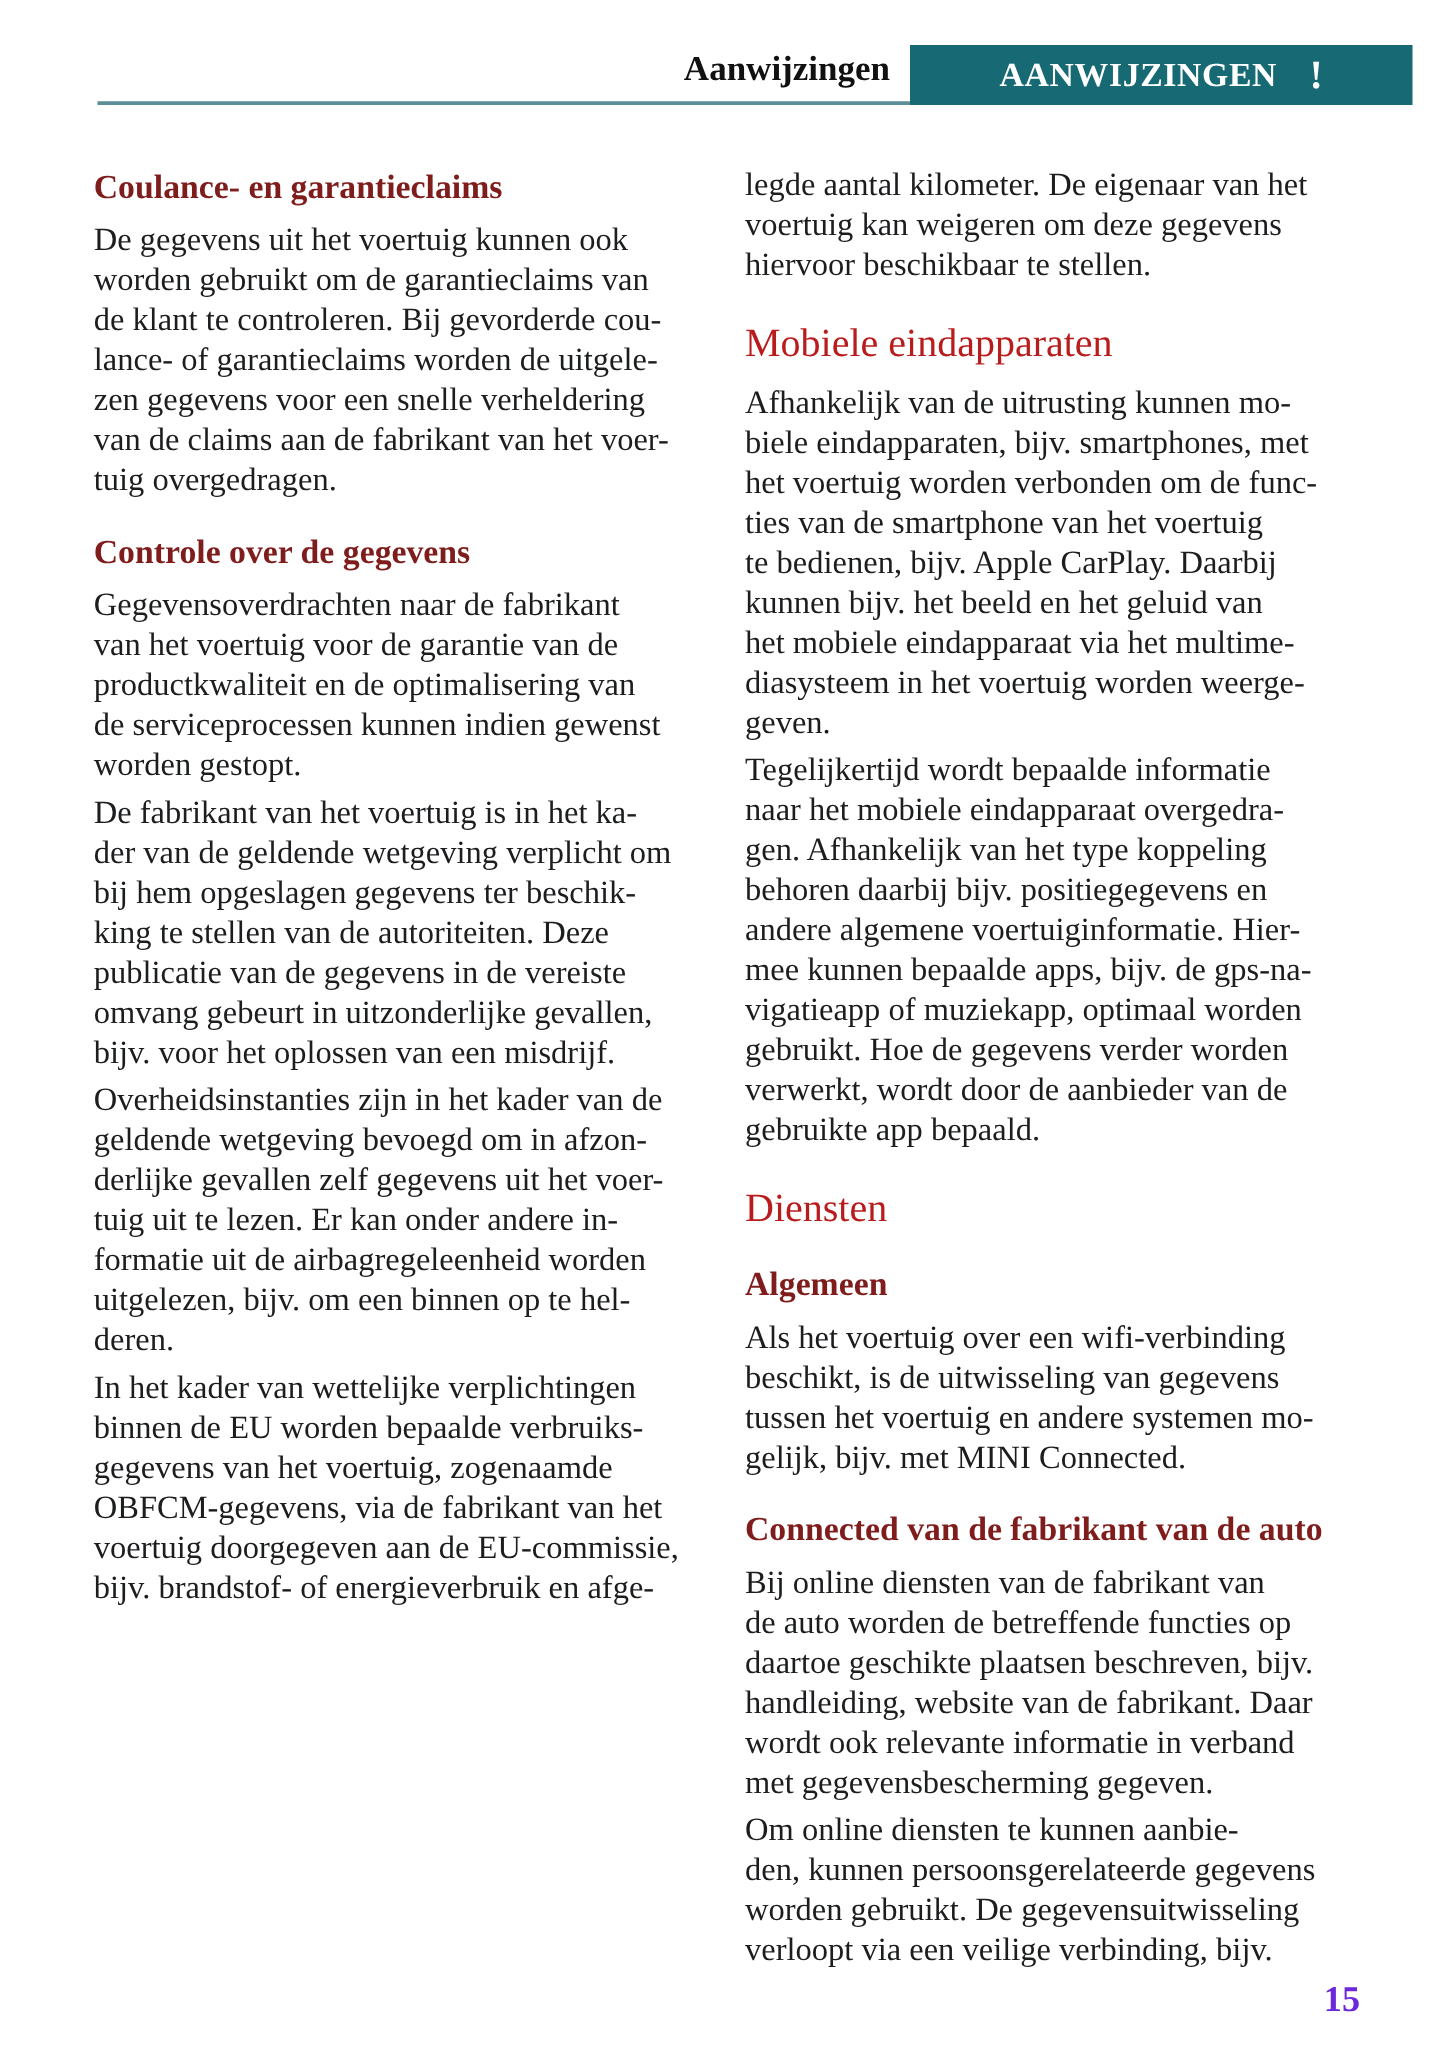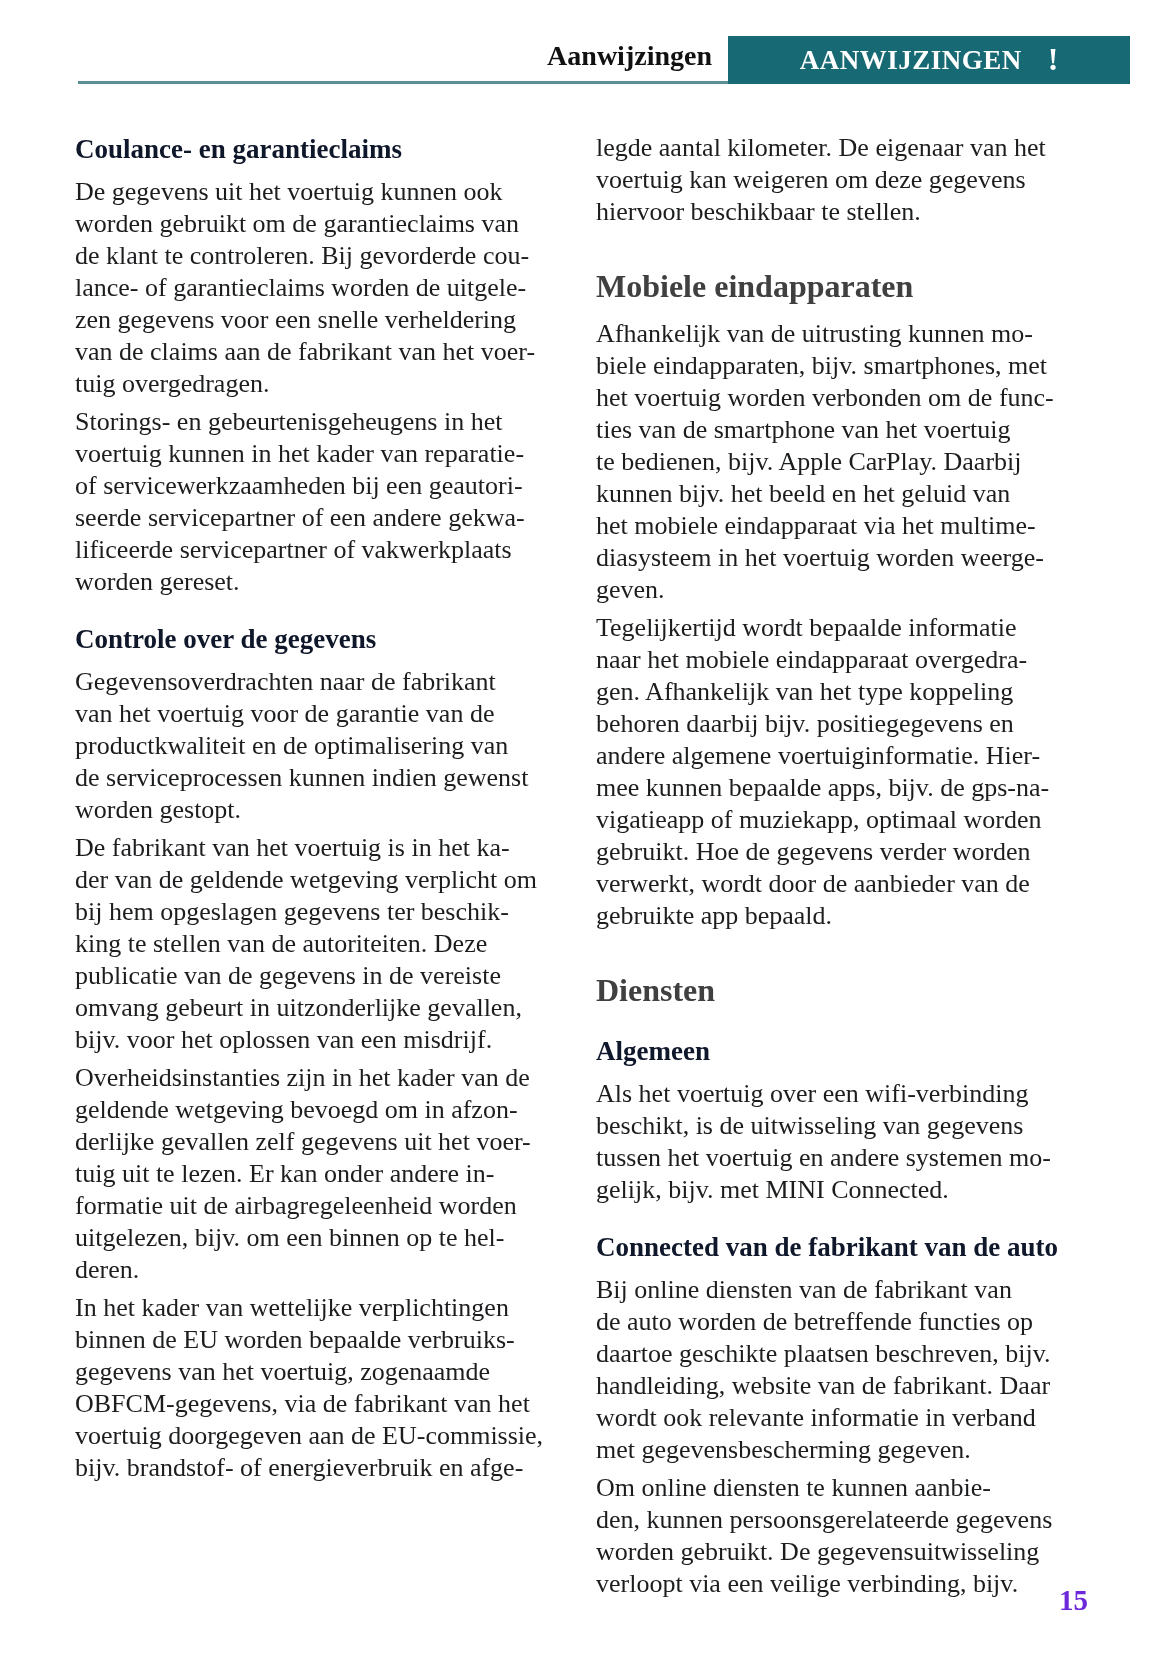--- a/index.html
+++ b/index.html
@@ -81,30 +81,30 @@
   .para {
     font-size: 26px;
     line-height: 32px;
     margin: 0 0 6px 0;
     white-space: pre-line;
     color: #1c1d1f;
   }
   .h1 {
     font-size: 32px;
     line-height: 40px;
-    font-weight: bold;
-    color: #404040;
-    margin: 38px 0 12px 0;
+    font-weight: normal;
+    color: #b91c1c;
+    margin: 26px 0 12px 0;
     white-space: pre-line;
   }
   .h2 {
     font-size: 27px;
     line-height: 34px;
     font-weight: bold;
-    color: #0f172a;
+    color: #7f1d1d;
     margin: 24px 0 10px 0;
     white-space: pre-line;
   }
   
   .page-number {
     position: absolute;
     top: 1586px;
     right: 77px;
     font-size: 29px;
     font-weight: bold;
@@ -127,26 +127,20 @@
 <div class="columns">
   <div class="column">
     <div class="h2">Coulance- en garantieclaims</div>
     <div class="para">De gegevens uit het voertuig kunnen ook
 worden gebruikt om de garantieclaims van
 de klant te controleren. Bij gevorderde cou-
 lance- of garantieclaims worden de uitgele-
 zen gegevens voor een snelle verheldering
 van de claims aan de fabrikant van het voer-
 tuig overgedragen.</div>
-    <div class="para">Storings- en gebeurtenisgeheugens in het
-voertuig kunnen in het kader van reparatie-
-of servicewerkzaamheden bij een geautori-
-seerde servicepartner of een andere gekwa-
-lificeerde servicepartner of vakwerkplaats
-worden gereset.</div>
     <div class="h2">Controle over de gegevens</div>
     <div class="para">Gegevensoverdrachten naar de fabrikant
 van het voertuig voor de garantie van de
 productkwaliteit en de optimalisering van
 de serviceprocessen kunnen indien gewenst
 worden gestopt.</div>
     <div class="para">De fabrikant van het voertuig is in het ka-
 der van de geldende wetgeving verplicht om
 bij hem opgeslagen gegevens ter beschik-
 king te stellen van de autoriteiten. Deze

